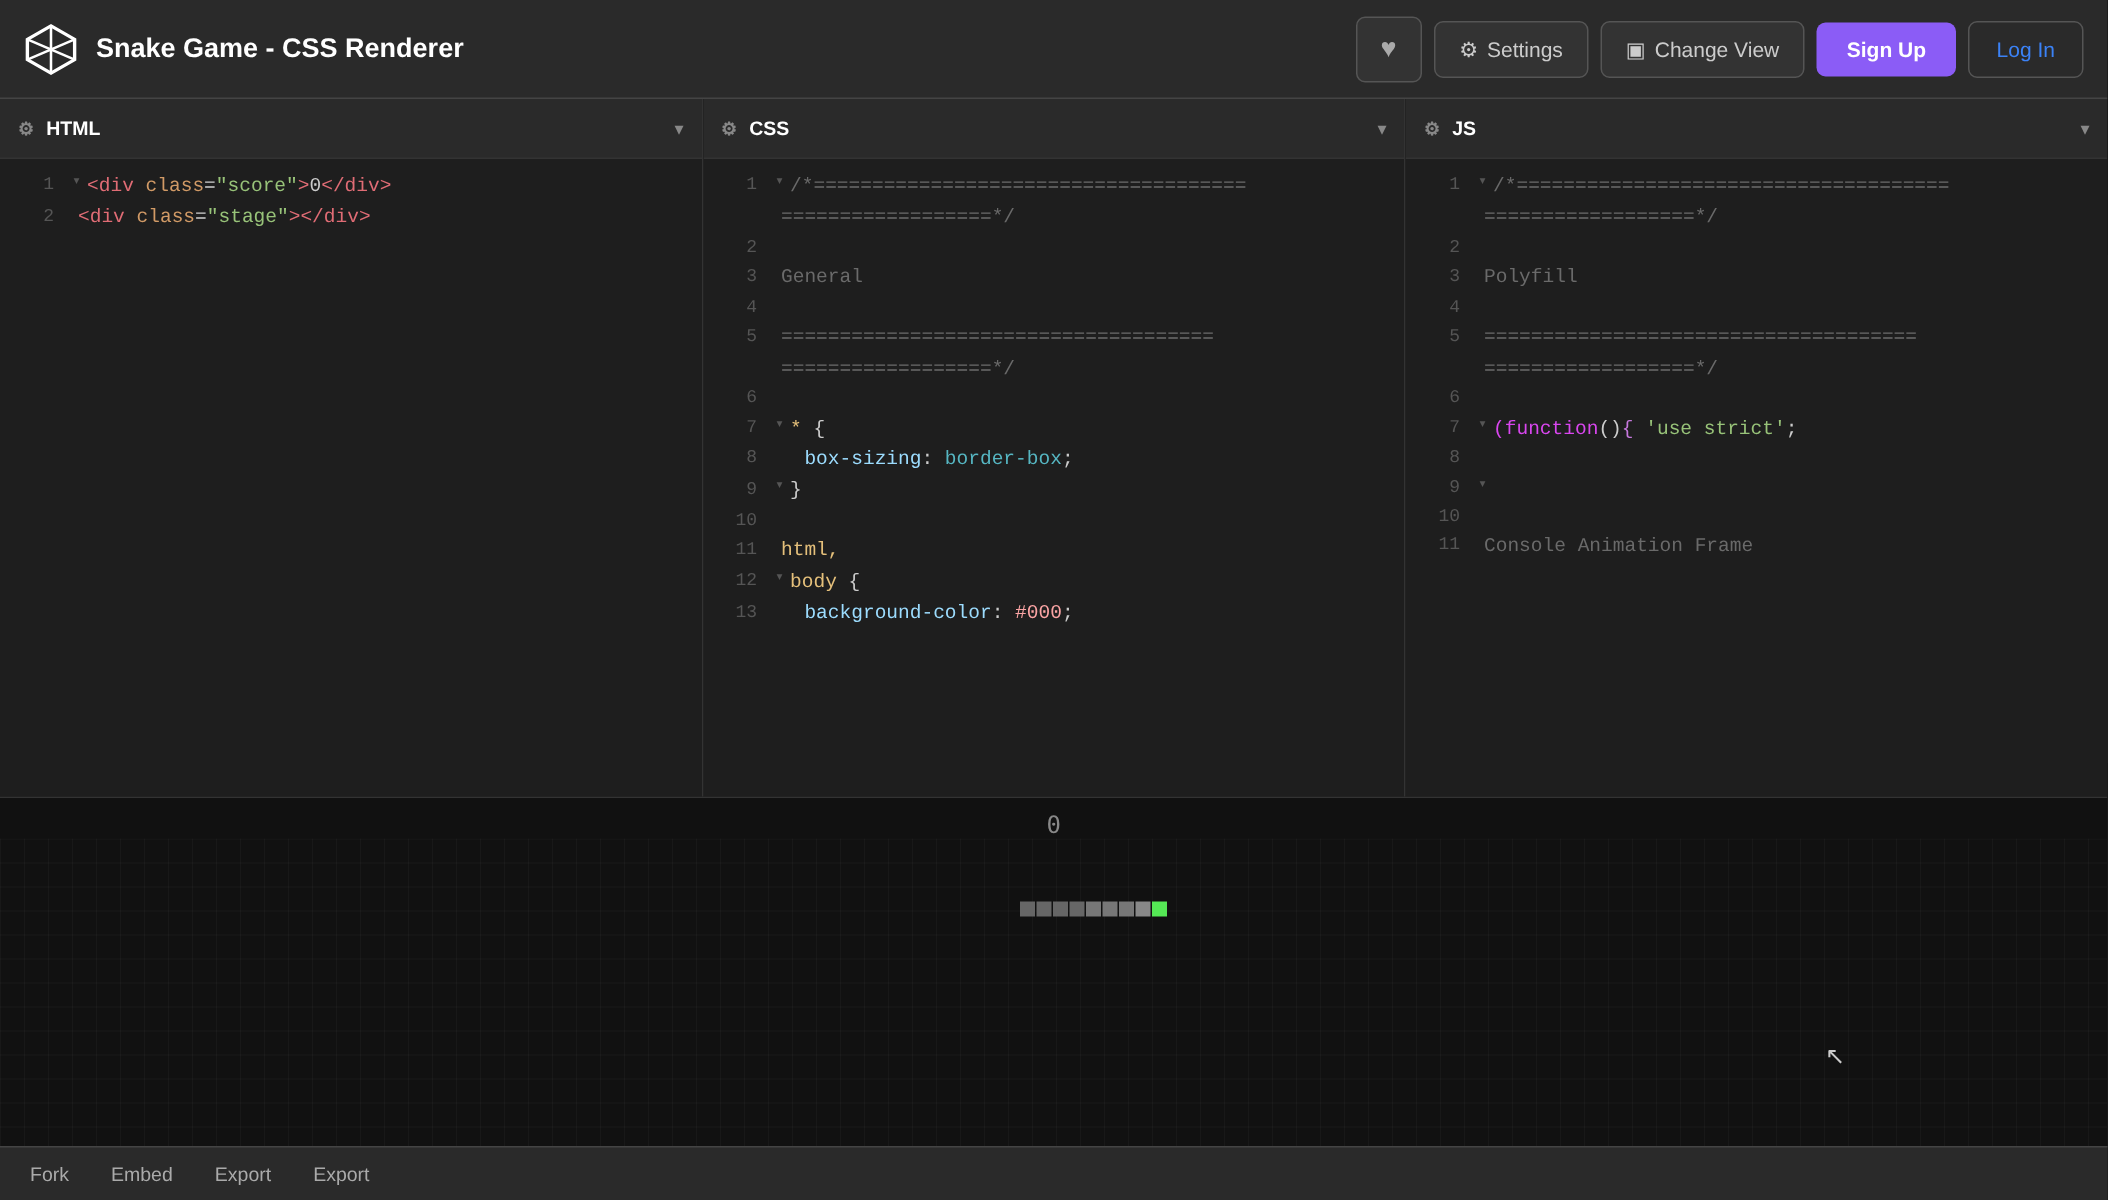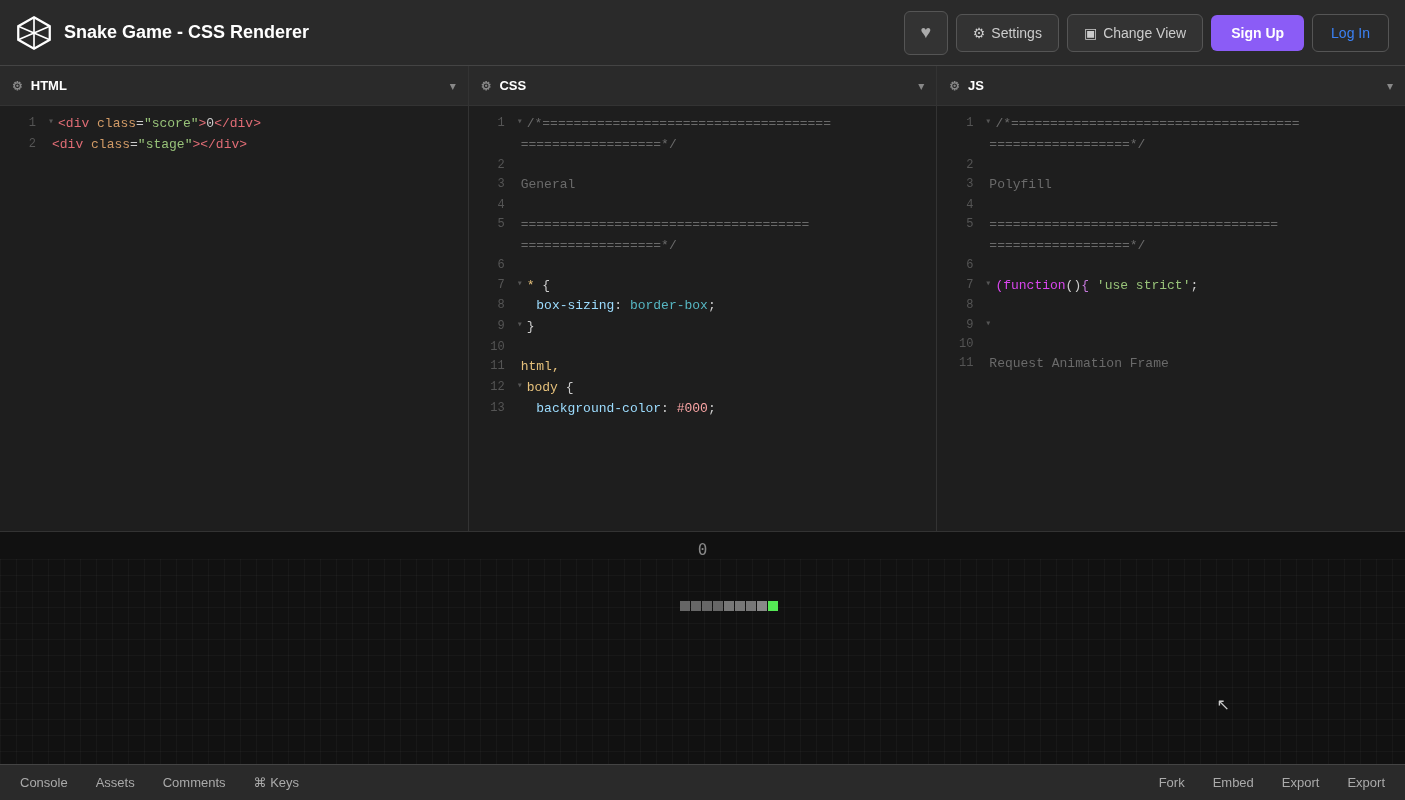--- a/index.html
+++ b/index.html
@@ -506,21 +506,21 @@
           <span class="line-code"></span>
         </div>
         <div class="code-line">
           <span class="line-num">10</span>
           <span class="line-fold"> </span>
           <span class="line-code"></span>
         </div>
         <div class="code-line">
           <span class="line-num">11</span>
           <span class="line-fold"> </span>
-          <span class="line-code"><span class="js-comment">Request Animation Frame</span></span>
+          <span class="line-code"><span class="js-comment">Console Animation Frame</span></span>
         </div>
       </div>
   </div>
 
 </div>
 
 <div class="preview-area">
   <div class="preview-score">0</div>
   <div class="preview-game">
 
@@ -536,25 +536,19 @@
       <div style="width:10px;height:10px;background:#888;"></div>
 
       <div style="width:10px;height:10px;background:#55e855;"></div>
     </div>
 
     <div style="position:absolute; bottom:50px; right:175px; color:#ccc; font-size:16px; pointer-events:none;">↖</div>
   </div>
 </div>
 
 <div class="bottom-bar">
-  <div class="bottom-left" id="bottom-tabs">
-      <div class="bottom-tab">Console</div>
-      <div class="bottom-tab">Assets</div>
-      <div class="bottom-tab">Comments</div>
-      <div class="bottom-tab">⌘ Keys</div>
-    </div>
   <div class="bottom-right" id="bottom-actions">
       <button class="bottom-action-btn">Fork</button>
       <button class="bottom-action-btn">Embed</button>
       <button class="bottom-action-btn">Export</button>
       <button class="bottom-action-btn">Export</button>
     </div>
 </div>
 
 </body></html>

